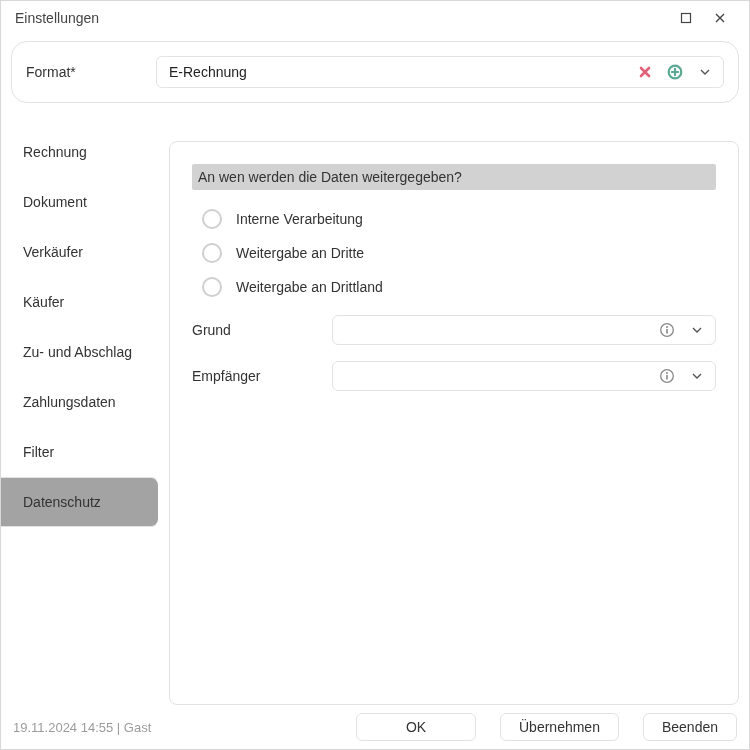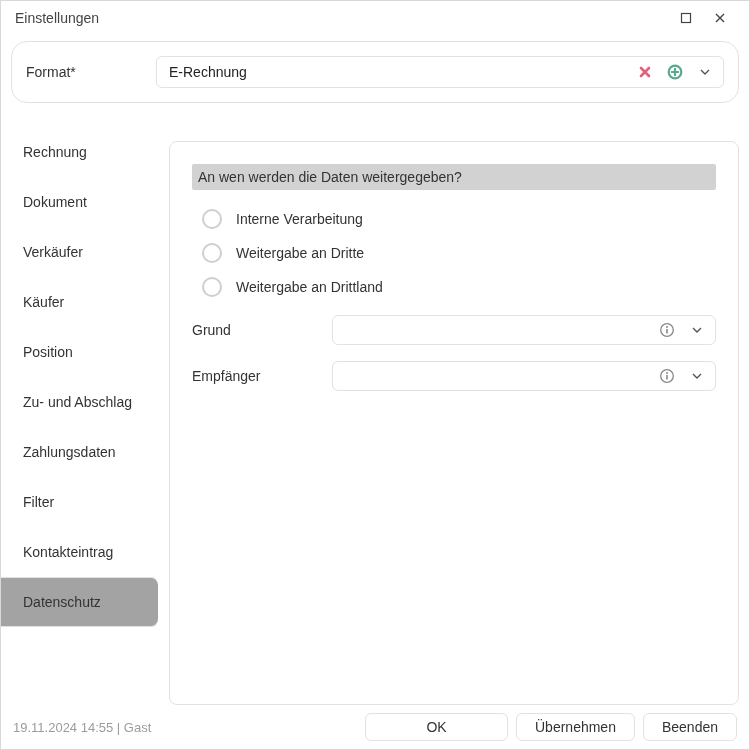--- a/index.html
+++ b/index.html
@@ -158,37 +158,37 @@
     padding: 0 6px 0 10px;
     background: #fff;
   }
 
   
   .footer {
     display: flex;
     align-items: center;
     height: 44px;
     padding: 0 12px;
-    gap: 8px;
+    gap: 24px;
   }
   .footer .status {
     flex: 1;
     color: #9c9c9c;
     font-size: 13px;
   }
   .footer button {
     height: 28px;
     border: 1px solid #e2e2e2;
     background: #fff;
     border-radius: 6px;
     padding: 0 18px;
     font: inherit;
     color: #333;
   }
-  .footer button.ok { width: 143px; }
+  .footer button.ok { width: 120px; }
 </style>
 </head>
 <body>
 
 <div class="titlebar">
   <div class="title">Einstellungen</div>
   <div class="winbtn">
     <svg width="12" height="12" viewBox="0 0 12 12">
       <rect x="1.5" y="1.5" width="9" height="9" fill="none" stroke="currentColor" stroke-width="1.2"></rect>
     </svg>
@@ -232,33 +232,27 @@
     <div class="tab">
         <span>Dokument</span>
       </div>
     <div class="tab">
         <span>Verkäufer</span>
       </div>
     <div class="tab">
         <span>Käufer</span>
       </div>
     <div class="tab">
-        <span>Position</span>
-      </div>
-    <div class="tab">
         <span>Zu- und Abschlag</span>
       </div>
     <div class="tab">
         <span>Zahlungsdaten</span>
       </div>
     <div class="tab">
         <span>Filter</span>
-      </div>
-    <div class="tab">
-        <span>Kontakteintrag</span>
       </div>
     <div class="tab active">
         <span>Datenschutz</span>
       </div>
   </div>
 
   <div class="panel">
     <div class="section-title">An wen werden die Daten weitergegeben?</div>
 
     <div class="radio-row">

